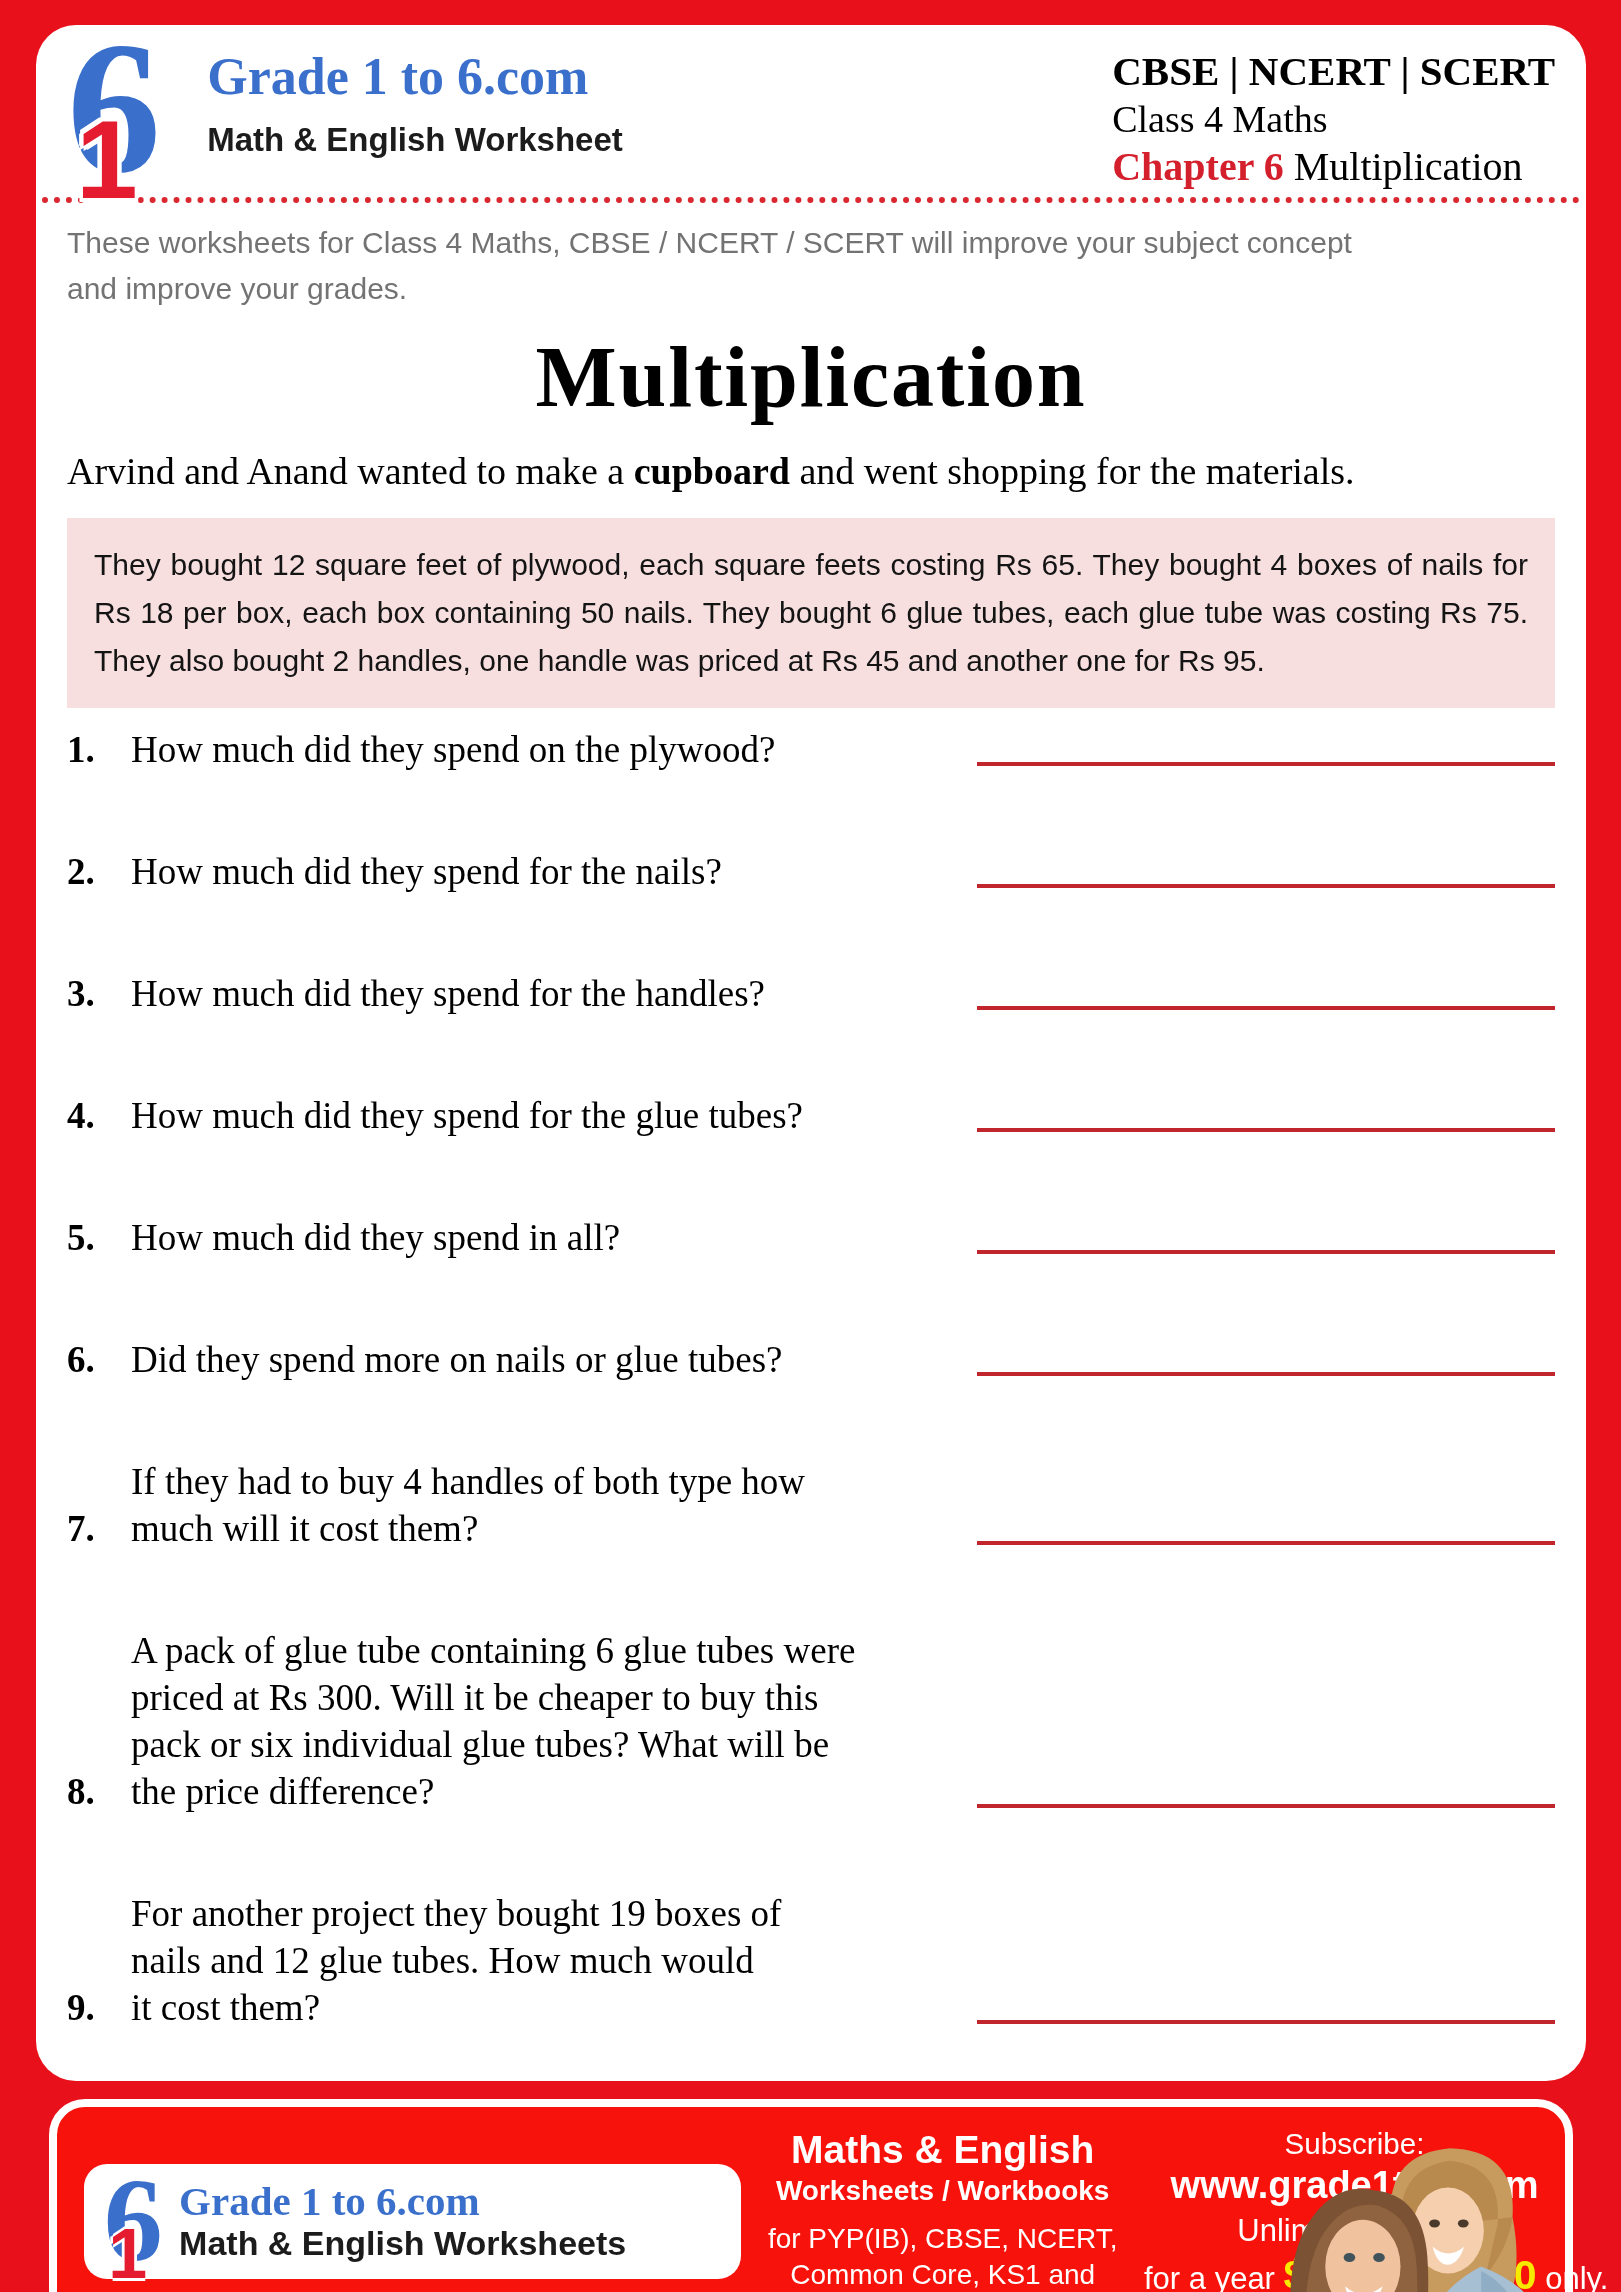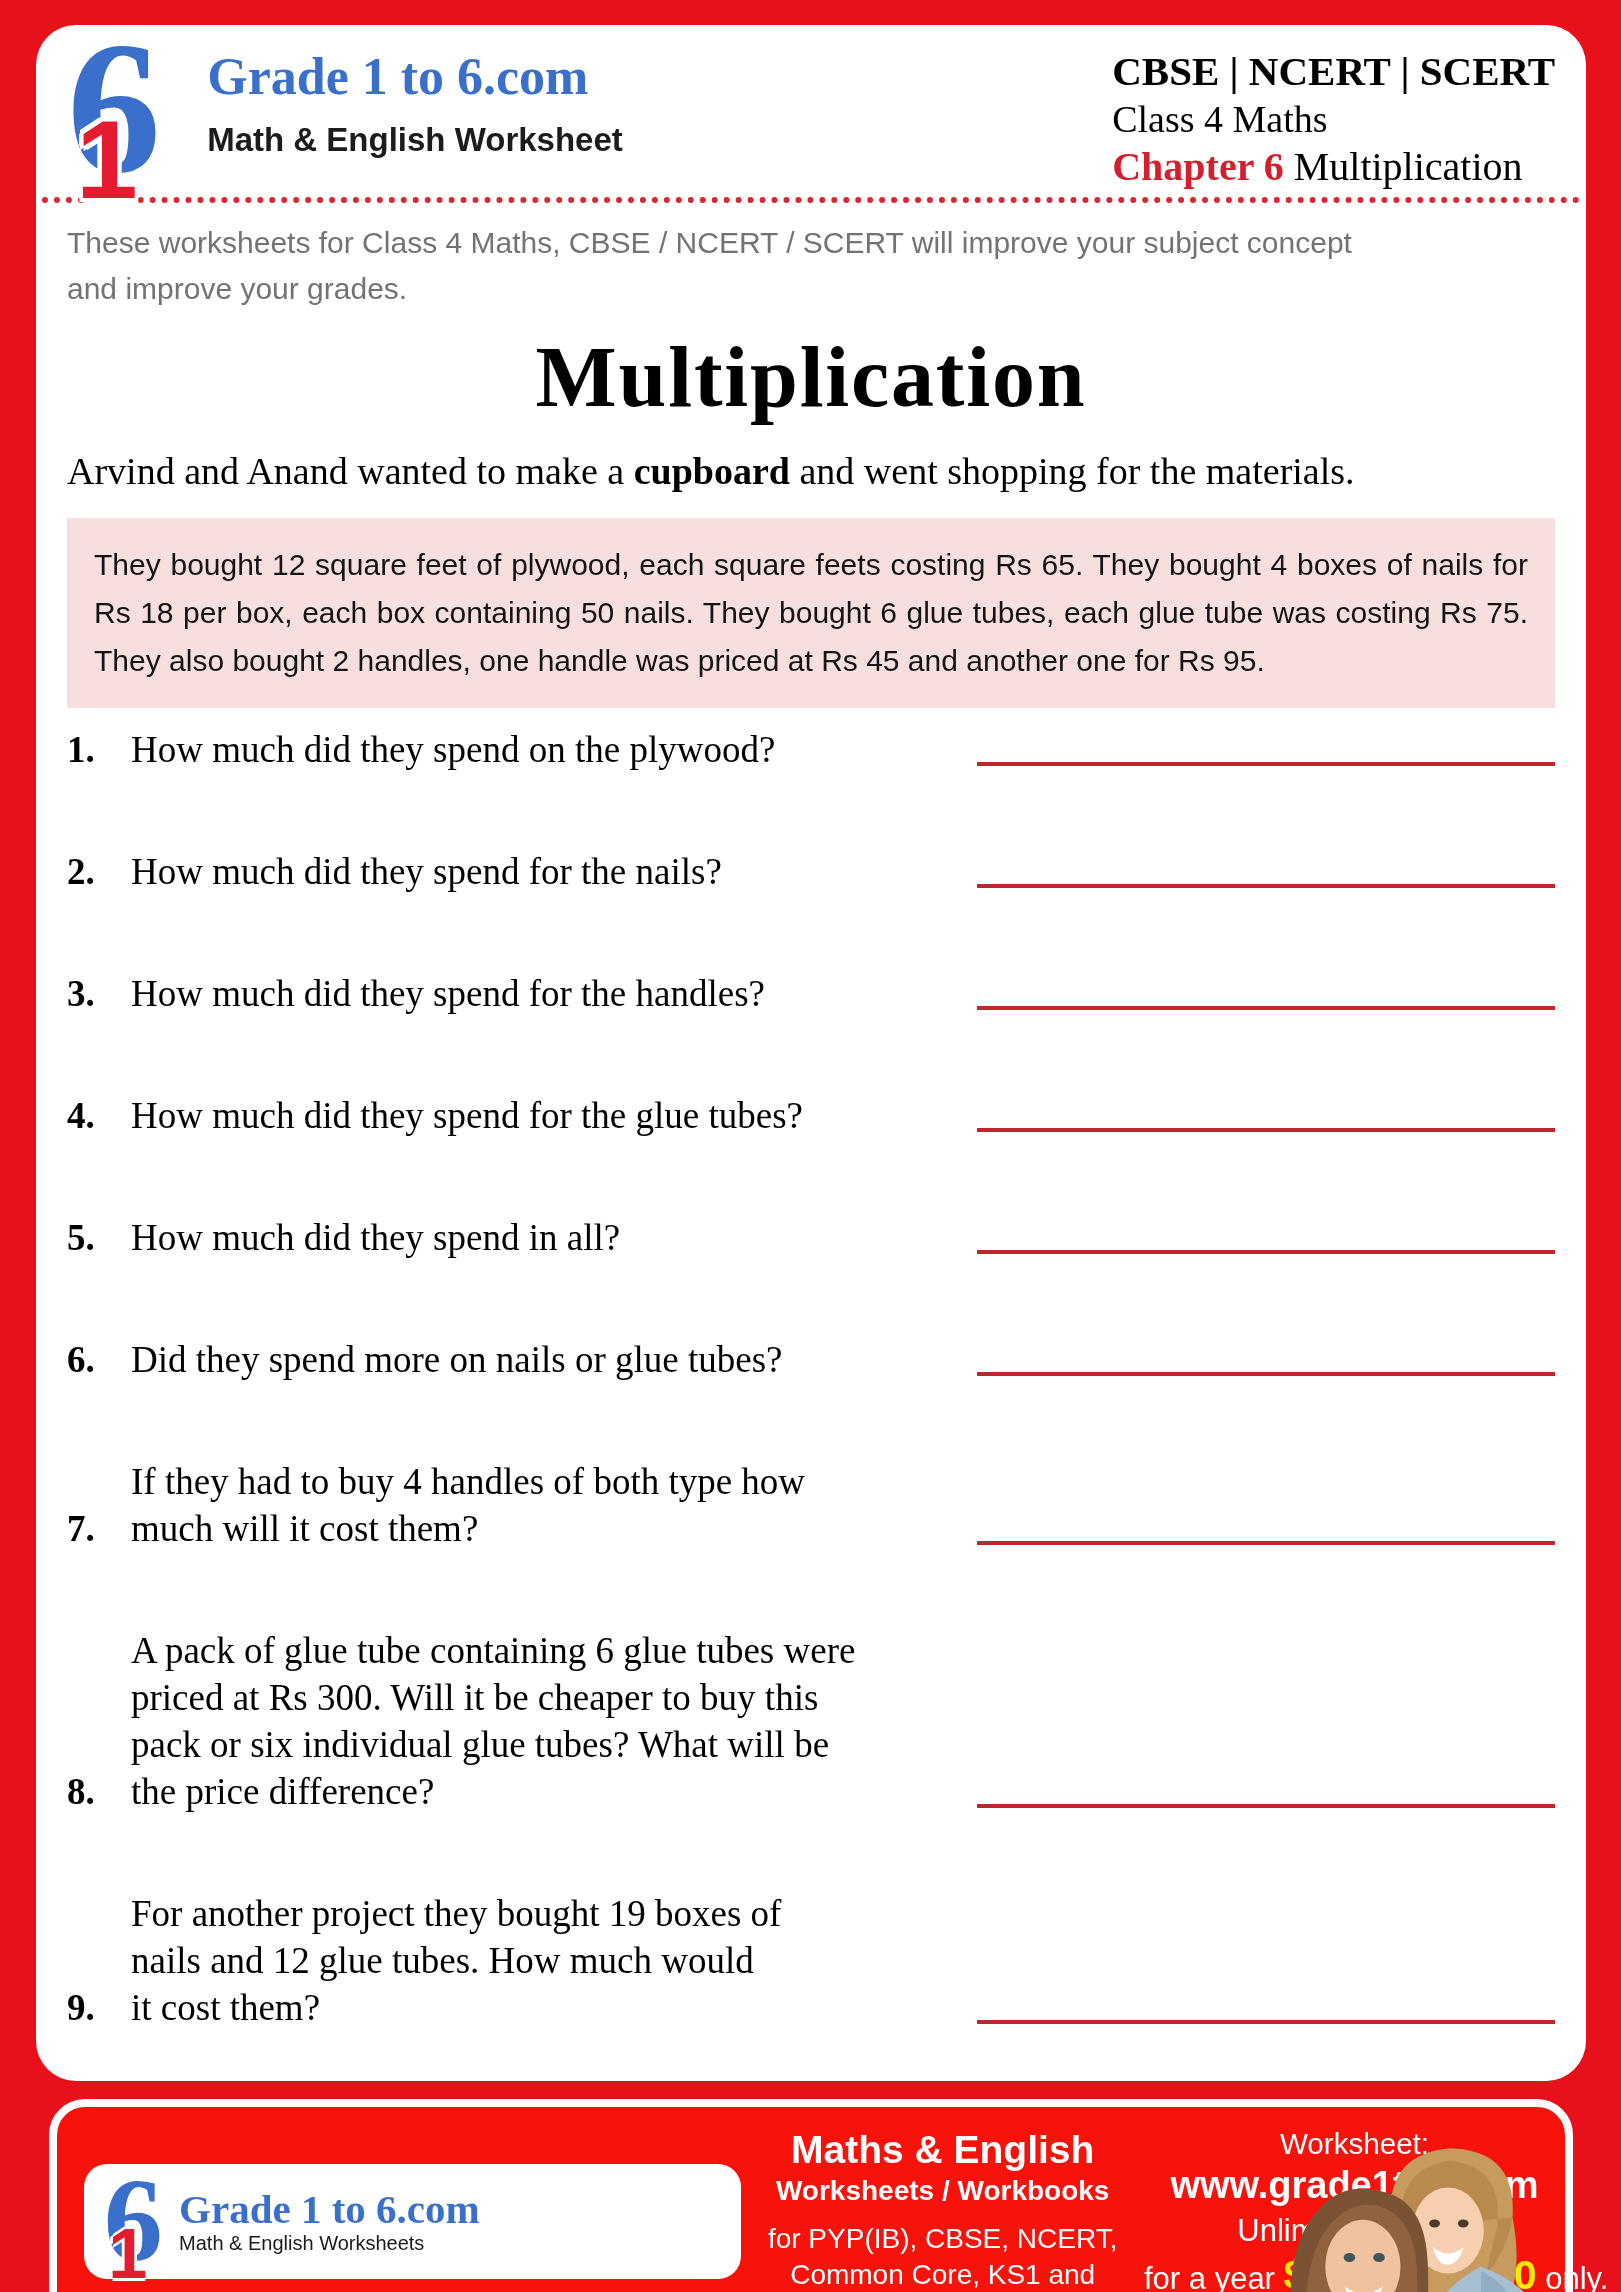--- a/index.html
+++ b/index.html
@@ -74,21 +74,21 @@
   .f-logo-box{
     background:#fff;border-radius:23px;width:618px;height:115px;
     margin:57px 0 0 27px;display:flex;align-items:center;padding:0 19.7px;flex-shrink:0;
   }
   .glyph.small{width:70px;height:90px;}
   .glyph.small .six{font-size:118px;top:-14.3px;}
   .glyph.small .one{font-size:70px;left:4.5px;top:42px;
     text-shadow:-2.7px 0 0 #fff,2.7px 0 0 #fff,0 -2.7px 0 #fff,0 2.7px 0 #fff;}
   .f-logo-text{margin-left:5.4px;}
   .f-logo-site{font-family:"Liberation Serif","DejaVu Serif",serif;font-weight:bold;font-size:41px;line-height:1.05;color:#3a70cc;}
-  .f-logo-tag{font-weight:normal;font-size:20px;color:#1c1c1c;margin-top:1.8px;}
+  .f-logo-tag{font-weight:bold;font-size:34px;color:#1c1c1c;margin-top:1.8px;}
 
   .f-center{flex:1;text-align:center;color:#fff;margin-top:21.5px;}
   .f-title{font-size:39px;font-weight:bold;line-height:1.1;}
   .f-sub{font-size:28px;font-weight:bold;margin-top:3.6px;}
   .f-lines{font-size:28px;margin-top:14.3px;line-height:1.28;white-space:pre-line;}
 
   .f-subscribe{width:421px;text-align:center;color:#fff;margin-top:19.7px;flex-shrink:0;}
   .s-label{font-size:29.6px;}
   .s-site{font-size:38px;font-weight:bold;margin-top:3.6px;}
   .s-access{font-size:31px;margin-top:5.4px;}
@@ -213,21 +213,21 @@
 
     <div class="f-center">
       <div class="f-title">Maths &amp; English</div>
       <div class="f-sub">Worksheets / Workbooks</div>
       <div class="f-lines">for PYP(IB), CBSE, NCERT,
 Common Core, KS1 and
 all International Curriculum.</div>
     </div>
 
     <div class="f-subscribe">
-      <div class="s-label">Worksheet:</div>
+      <div class="s-label">Subscribe:</div>
       <div class="s-site">www.grade1to6.com</div>
       <div class="s-access">Unlimited access</div>
       <div class="s-price-line"><span>for a year </span><span class="s-price">$25/INR 2000</span><span> only.</span></div>
     </div>
 
     <svg class="photo" viewBox="0 0 330 250" aria-hidden="true">
 
       <path d="M150 95 Q140 15 215 8 Q290 10 285 85 Q300 160 265 210 L180 205 Q135 150 150 95 Z" fill="#c79a5e"></path>
       <path d="M160 100 Q155 30 215 22 Q275 28 268 95 L255 150 Q280 120 285 85" fill="#b98a4e"></path>
 

